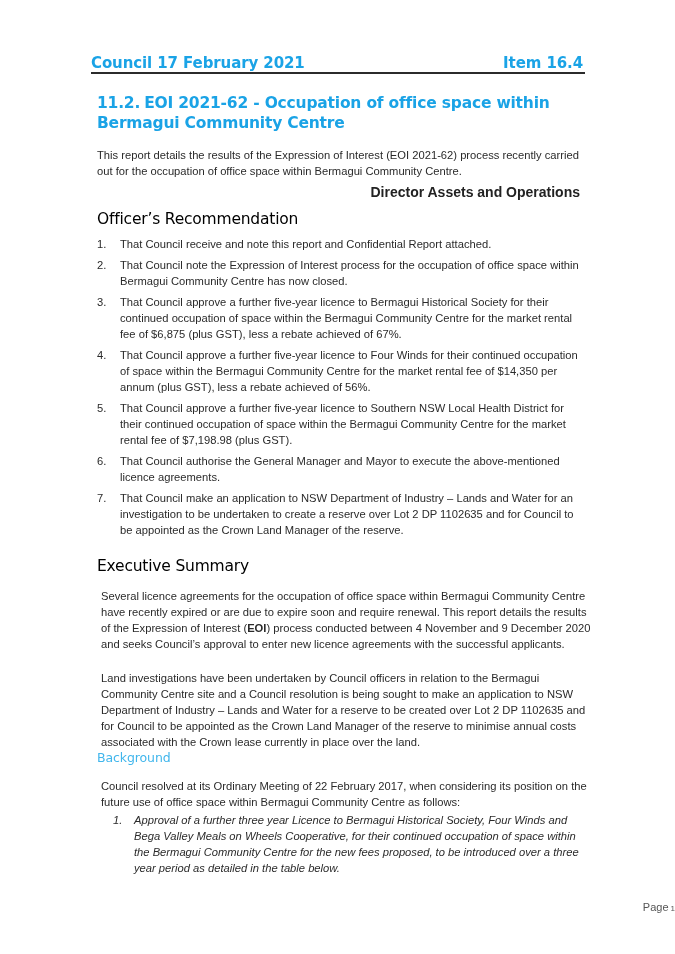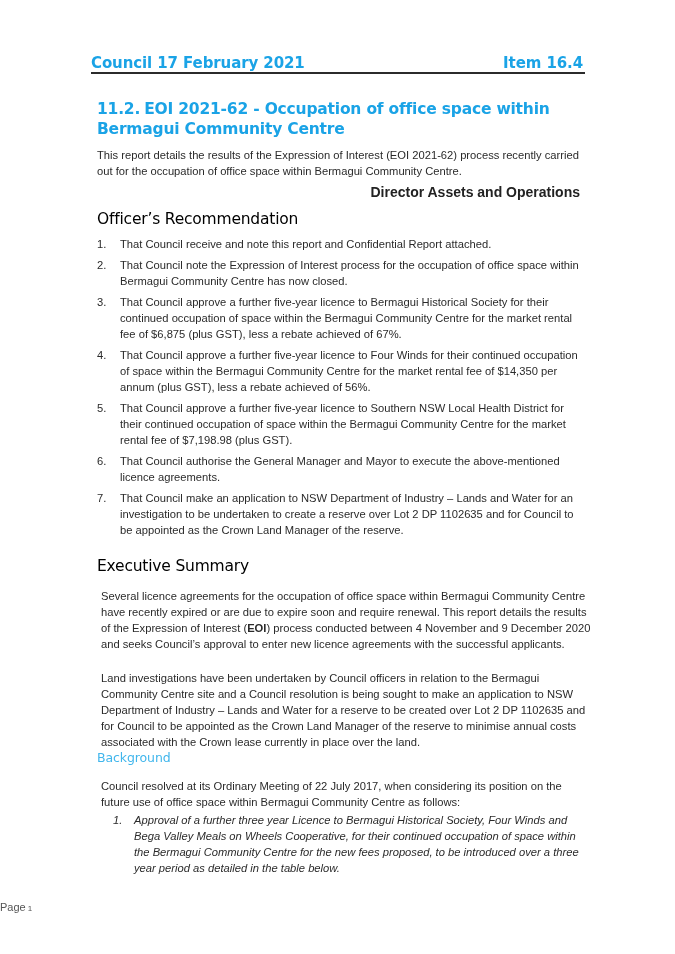--- a/index.html
+++ b/index.html
@@ -37,21 +37,21 @@
     .hdr-rule {
       position: absolute;
       left: 91px; width: 494px;
       top: 72px;
       height: 0;
       border-top: 2px solid #2b2b2b;
     }
     .title {
       position: absolute;
       left: 97px;
-      top: 100px;
+      top: 94px;
       width: 480px;
       font-family: "DejaVu Sans", sans-serif;
       font-weight: bold;
       font-size: 15.5px;
       line-height: 19.5px;
       color: #1aa3e6;
       letter-spacing: -0.2px;
     }
     .title .num { margin-right: 4px; }
     .body-text {
@@ -126,21 +126,21 @@
       position: relative;
       padding-left: 21px;
     }
     .quote-list li .n {
       position: absolute; left: 0; top: 0;
     }
     .footer {
       position: absolute;
       left: 0; width: 675px;
       top: 901px;
-      text-align: left;
+      text-align: right;
       font-family: "Liberation Sans", sans-serif;
       font-size: 11px;
       color: #555;
     }
     .footer .pgnum { font-size: 8px; margin-left: 2px; }
   </style>
 </head>
 <body>
 
 <div class="page">
@@ -172,21 +172,21 @@
   </ol>
 
   <div class="h2" style="top:557px;">Executive Summary</div>
 
   <p class="para body-text" style="top:584px;"><span>Several licence agreements for the occupation of office space within Bermagui Community Centre have recently expired or are due to expire soon and require renewal.  This report details the results of the Expression of Interest (</span><span class="bold">EOI</span><span>) process conducted between 4 November and 9 December 2020 and seeks Council’s approval to enter new licence agreements with the successful applicants.</span></p>
 
   <p class="para body-text" style="top:666px;">Land investigations have been undertaken by Council officers in relation to the Bermagui Community Centre site and a Council resolution is being sought to make an application to NSW Department of Industry – Lands and Water for a reserve to be created over Lot 2 DP 1102635 and for Council to be appointed as the Crown Land Manager of the reserve to minimise annual costs associated with the Crown lease currently in place over the land.</p>
 
   <div class="h3" style="top:750px;">Background</div>
 
-  <p class="para body-text" style="top:774px;">Council resolved at its Ordinary Meeting of 22 July 2017, when considering its position on the future use of office space within Bermagui Community Centre as follows:</p>
+  <p class="para body-text" style="top:774px;">Council resolved at its Ordinary Meeting of 22 February 2017, when considering its position on the future use of office space within Bermagui Community Centre as follows:</p>
 
   <ol class="quote-list body-text">
     <li><span class="n">1.</span><span>Approval of a further three year Licence to Bermagui Historical Society, Four Winds and Bega Valley Meals on Wheels Cooperative, for their continued occupation of space within the Bermagui Community Centre for the new fees proposed, to be introduced over a three year period as detailed in the table below.</span></li>
   </ol>
 
   <div class="footer">
     <span>Page</span><span class="pgnum">1</span>
   </div>
 
 </div>

